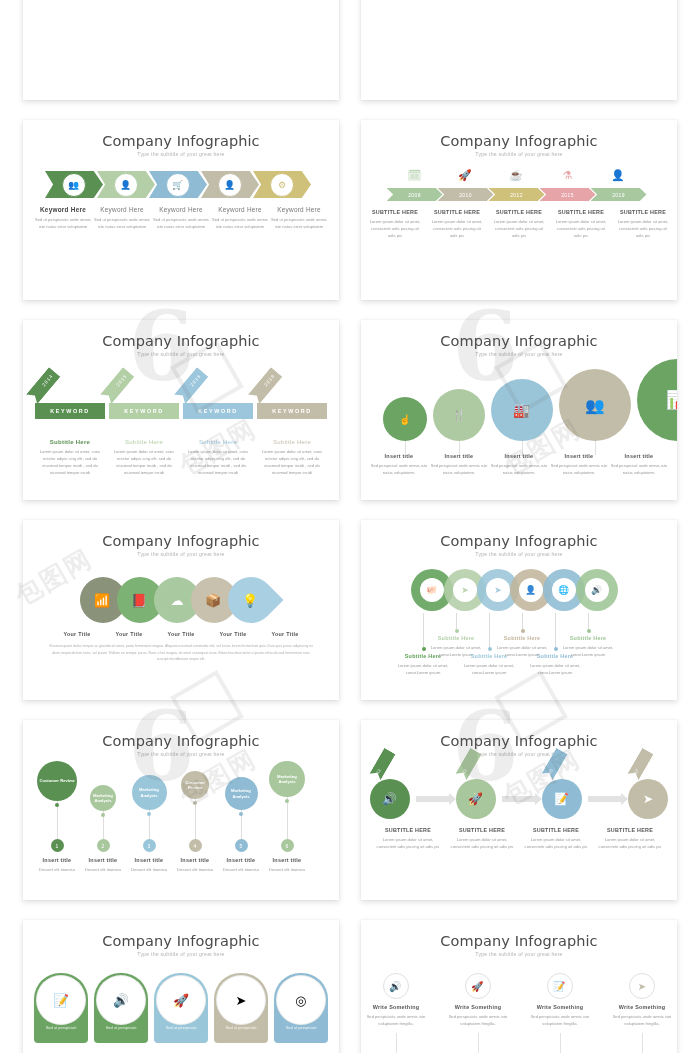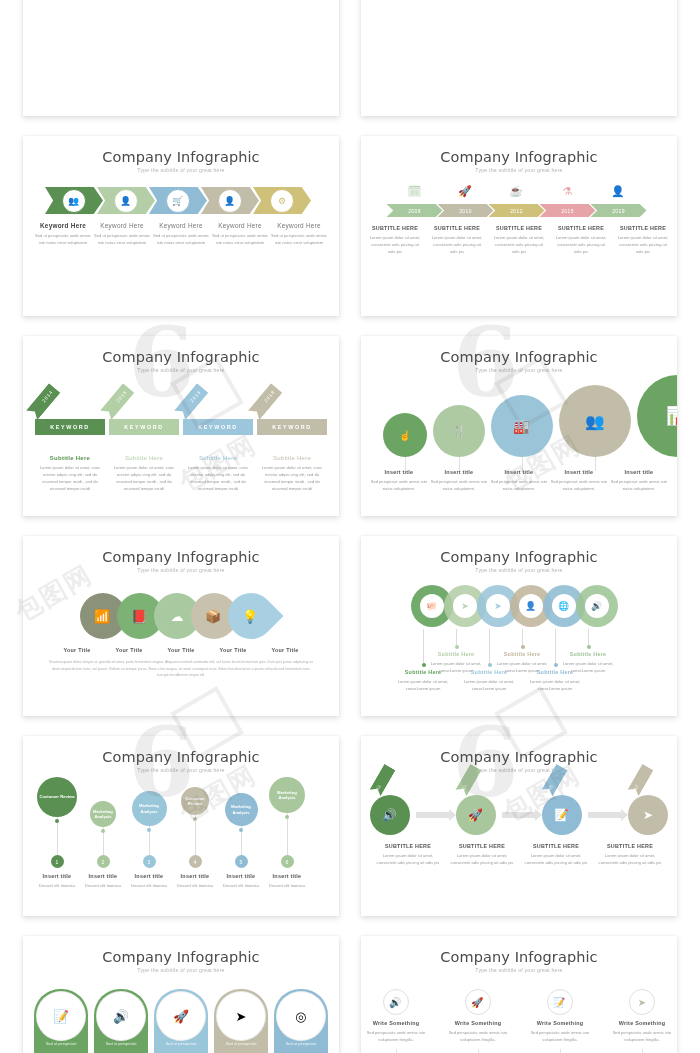--- a/index.html
+++ b/index.html
@@ -6,21 +6,20 @@
   html, body {
     width: 700px; height: 1053px;
     background: #ffffff;
     font-family: "Liberation Sans", sans-serif;
     overflow: hidden;
   }
   #gallery {
     position: relative;
     width: 700px; height: 744px;
     padding: 16px;
-    margin-top: 16px;
   }
   .grid {
     position: absolute; inset: 0;
     display: grid;
     grid-template-columns: 316px 316px;
     grid-auto-rows: 180px;
     column-gap: 22px;
     row-gap: 20px;
     padding: 0 24px;
     padding-top: -1px;

